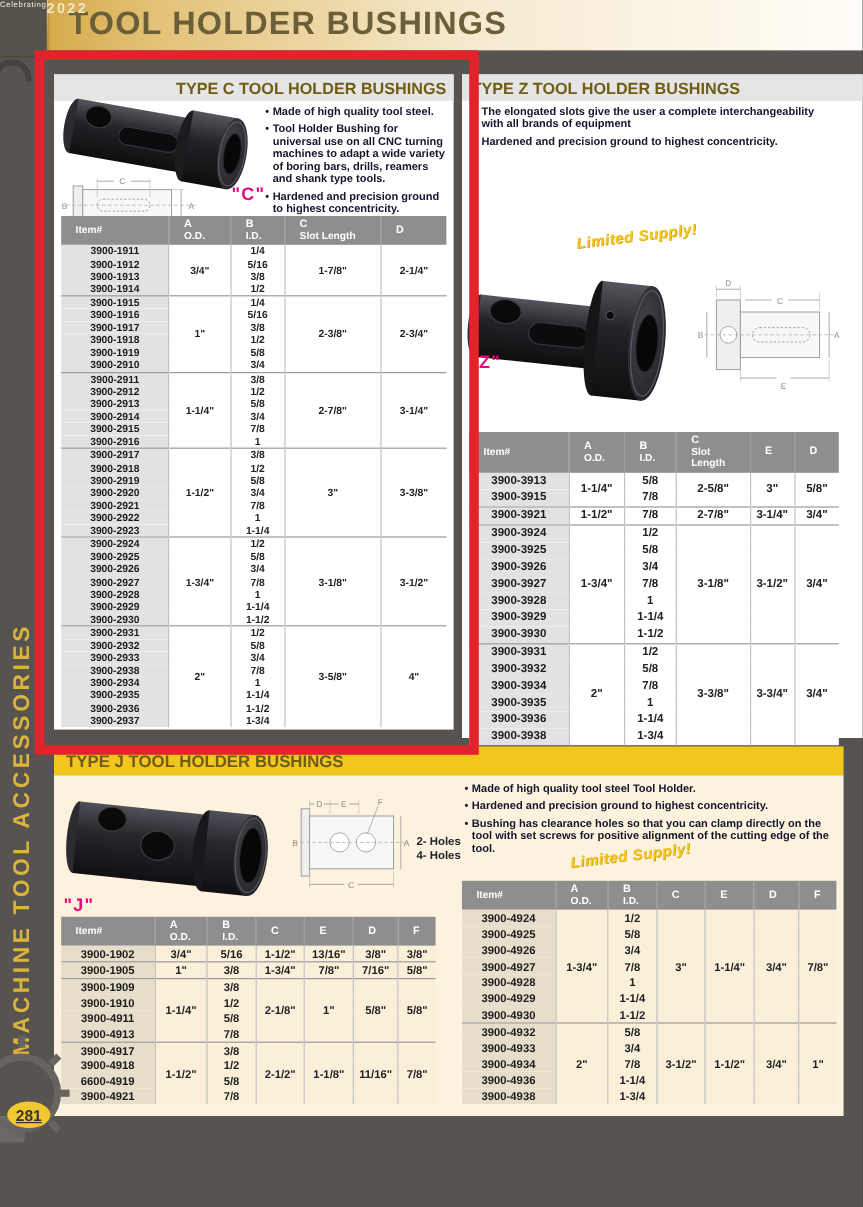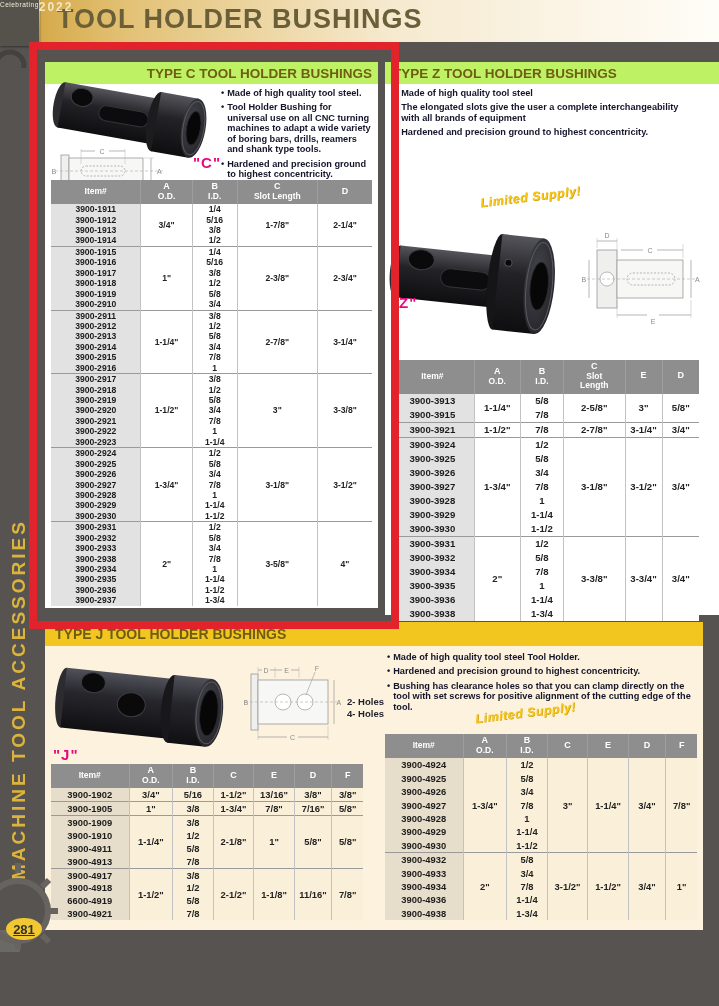--- a/index.html
+++ b/index.html
@@ -22,21 +22,21 @@
   .page-badge{position:absolute;left:6px;top:918px;width:36px;height:22px;background:#f2c832;
               border-radius:50%;display:flex;align-items:center;justify-content:center;
               font-size:13px;font-weight:700;color:#33322c;z-index:5;text-decoration:underline;}
   .deco-sq{position:absolute;left:0;top:930px;width:20px;height:22px;background:#6b6965;}
   
   .red-rect{position:absolute;left:29px;top:42px;width:354px;height:571px;border:8px solid #e3232b;z-index:40;pointer-events:none;}
   
   .panel{position:absolute;background:#ffffff;}
   .panel-c{left:45px;top:62px;width:333px;height:546px;}
   .panel-z{left:385px;top:62px;width:384px;height:553px;}
-  .band{position:absolute;left:0;top:0;right:0;height:22px;background:#bef264;display:flex;align-items:center;}
+  .band{position:absolute;left:0;top:0;right:0;height:22px;background:#e5e5e5;display:flex;align-items:center;}
   .band-title{font-size:13.5px;font-weight:800;color:#6f5d15;width:100%;white-space:nowrap;}
   .band-right{text-align:right;padding-right:6px;}
   .band-left{text-align:left;padding-left:8px;}
   .band-j{position:absolute;left:45px;top:622px;width:658px;height:24px;background:#f2c51f;display:flex;align-items:center;}
   .band-j .band-title{font-size:14px;padding-left:10px;}
   .panel-j{left:45px;top:646px;width:658px;height:284px;background:#fcf2de;}
   
   .bullets{position:absolute;display:flex;flex-direction:column;gap:4px;}
   .bullet{display:flex;gap:3px;font-size:9.2px;line-height:1.14;color:#15152c;font-weight:700;text-align:left;}
   .bullet .dot{flex:0 0 auto;}
@@ -44,21 +44,21 @@
   .tlabel{position:absolute;color:#e8077e;font-weight:800;font-size:15px;letter-spacing:1px;z-index:3;}
   .limited{position:absolute;color:#f8c71d;font-weight:700;font-style:italic;font-size:12.5px;
            transform:rotate(-7deg);letter-spacing:.5px;text-shadow:.5px .5px 0 #c9990a;white-space:nowrap;}
   .holes{position:absolute;font-size:9.5px;font-weight:700;color:#22222c;line-height:1.25;}
   
   .cat-table{border-collapse:collapse;table-layout:fixed;position:absolute;background:#fff;}
   .tbl-c{left:6px;top:118px;width:321px;}
   .tbl-z{left:6px;top:298px;width:308px;}
   .tbl-j1{left:6px;top:118px;width:312px;background:#faf0da;}
   .tbl-j2{left:340px;top:88px;width:312px;background:#faf0da;}
-  .cat-table th{background:#8e8e8e;color:#fff;font-weight:700;text-align:center;vertical-align:middle;
+  .cat-table th{background:#8e8e8e;color:#fff;font-weight:700;text-align:left;vertical-align:middle;
                 padding:2px 12px 3px;border-left:1px solid #9e9e9e;}
   .cat-table th:first-child{border-left:none;}
   .cat-table .hl1{font-size:9px;line-height:1.1;}
   .cat-table .hl2{font-size:8.5px;line-height:1.1;}
   .cat-table td{text-align:center;font-weight:700;color:#222;border-left:1px solid #c2c2c2;padding:0;overflow:hidden;white-space:nowrap;}
   .cat-table td:first-child{border-left:none;}
   .cat-table td.item{background:#e2e2e2;color:#1b1b1b;}
   .tbl-j1 td.item,.tbl-j2 td.item{background:#e6decb;}
   .cat-table tbody tr.grp td{border-top:1px solid #9a9a9a;}
   .cat-table tbody tr:first-child td{border-top:none;}
@@ -377,24 +377,20 @@
         </tbody>
       </table>
   </div>
 
   <div class="panel panel-z">
     <div class="band">
       <div class="band-title band-left">TYPE Z TOOL HOLDER BUSHINGS</div>
     </div>
 
     <div class="bullets" style="left:10px;top:26px;width:300px;">
-        <div class="bullet">
-          <span class="dot">•</span>
-          <span>Made of high quality tool steel</span>
-        </div>
         <div class="bullet">
           <span class="dot">•</span>
           <span>The elongated slots give the user a complete interchangeability with all brands of equipment</span>
         </div>
         <div class="bullet">
           <span class="dot">•</span>
           <span>Hardened and precision ground to highest concentricity.</span>
         </div>
       </div>
 

